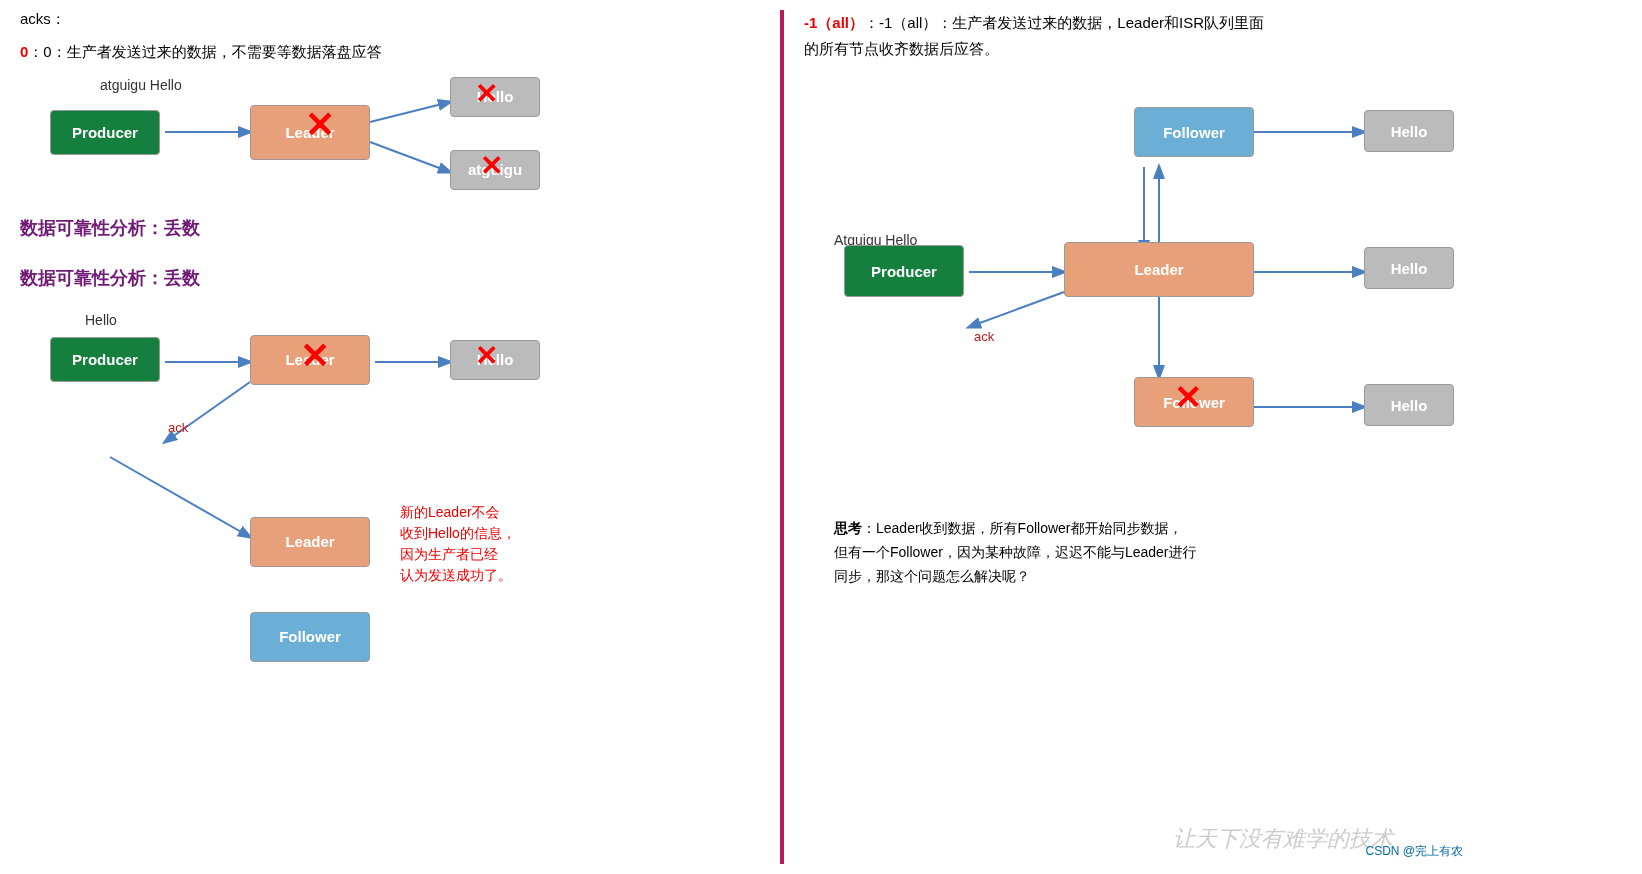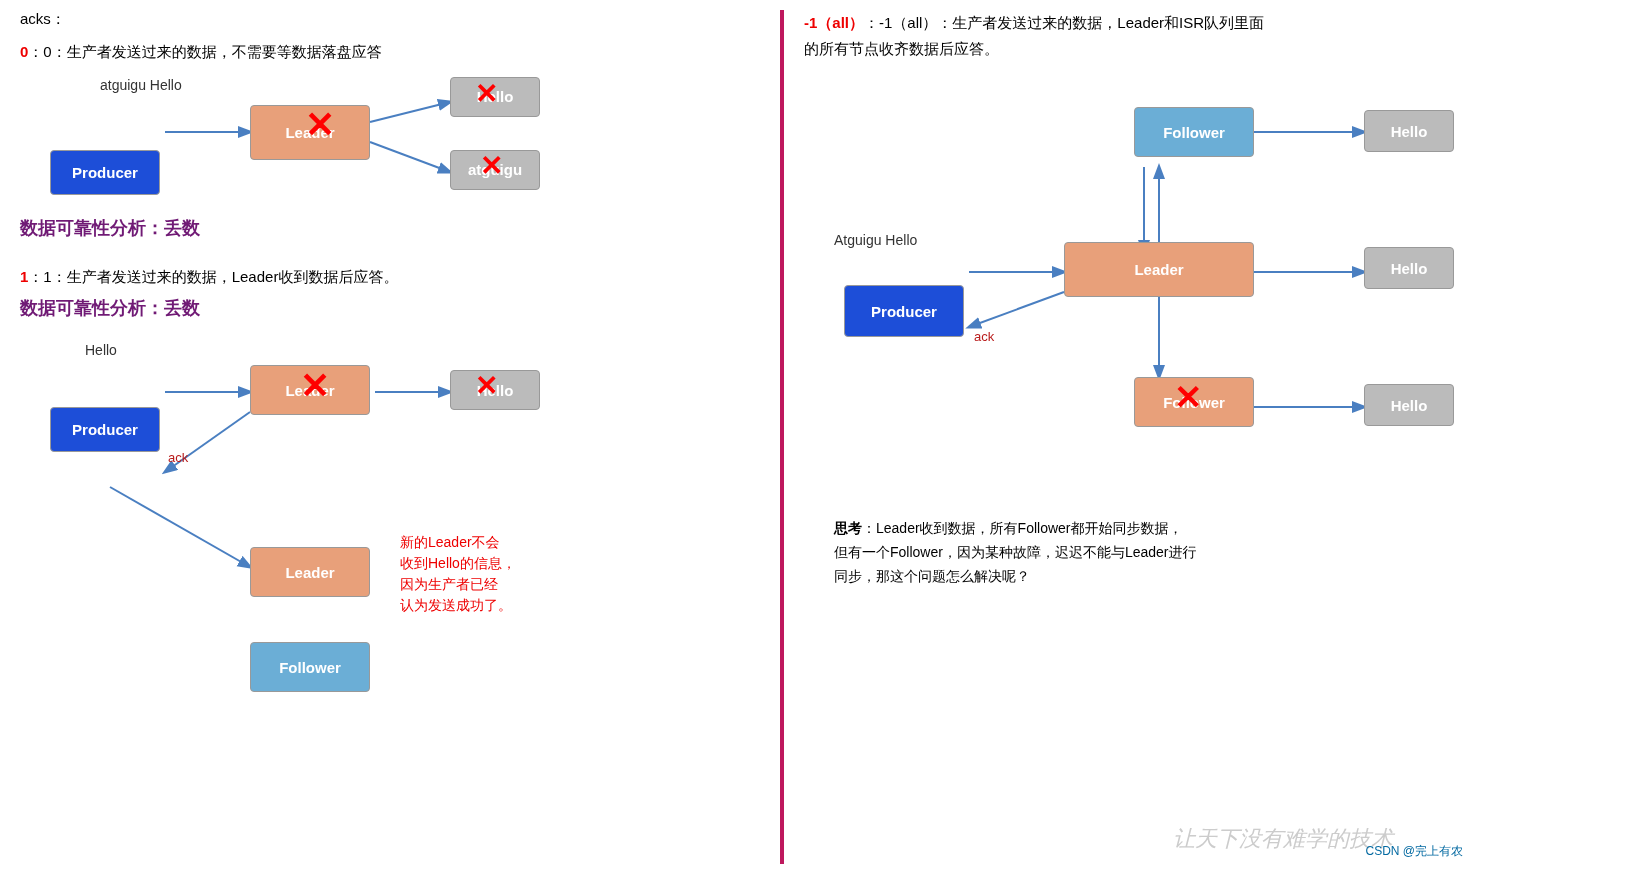--- a/index.html
+++ b/index.html
@@ -40,23 +40,22 @@
       position: absolute;
       display: flex;
       align-items: center;
       justify-content: center;
       font-size: 15px;
       font-weight: bold;
       border-radius: 4px;
       border: 1px solid #999;
     }
     .box-blue {
-      background: #1d4ed8;
+      background: #15803d;
       color: #fff;
-      margin-top: 40px;
     }
     .box-orange {
       background: #e8a07a;
       color: #fff;
     }
     .box-gray {
       background: #bbb;
       color: #fff;
     }
     .box-light-blue {
@@ -170,23 +169,20 @@
       </div>
 
       <div class="highlight-red" style="margin-top:4px; margin-bottom:10px;">
         <span>数据可靠性分析：丢数</span>
       </div>
     </div>
 
     <div style="height:8px;"></div>
 
     <div class="section">
-      <div class="section-title">
-        <span class="red-bold">1</span>：<span>1：生产者发送过来的数据，Leader收到数据后应答。</span>
-      </div>
 
       <div class="highlight-red" style="margin-bottom:12px;">
         <span>数据可靠性分析：丢数</span>
       </div>
 
       <div style="position:relative; height:380px;">
         <svg class="arrows" width="760" height="380">
           <defs>
             <marker id="ah2" markerWidth="8" markerHeight="8" refX="6" refY="3" orient="auto">
               <path d="M0,0 L0,6 L8,3 z" fill="#4a7fc1"></path>

